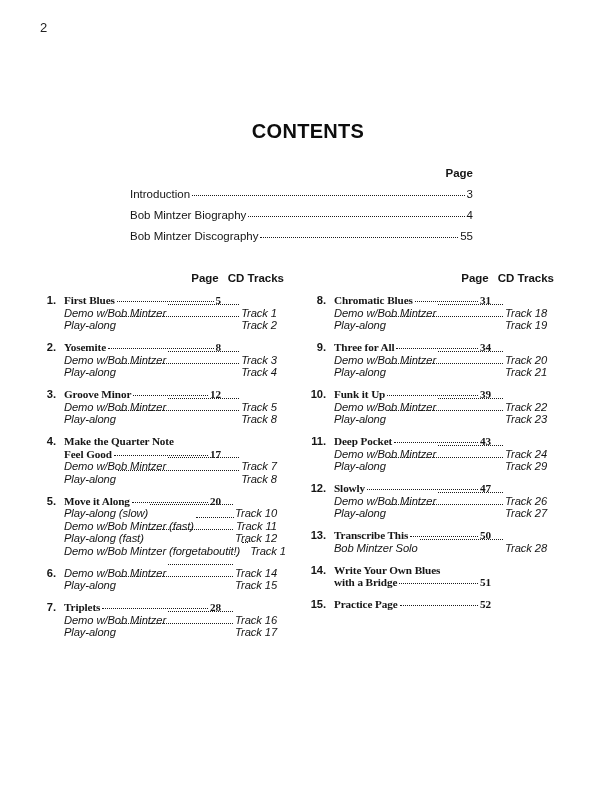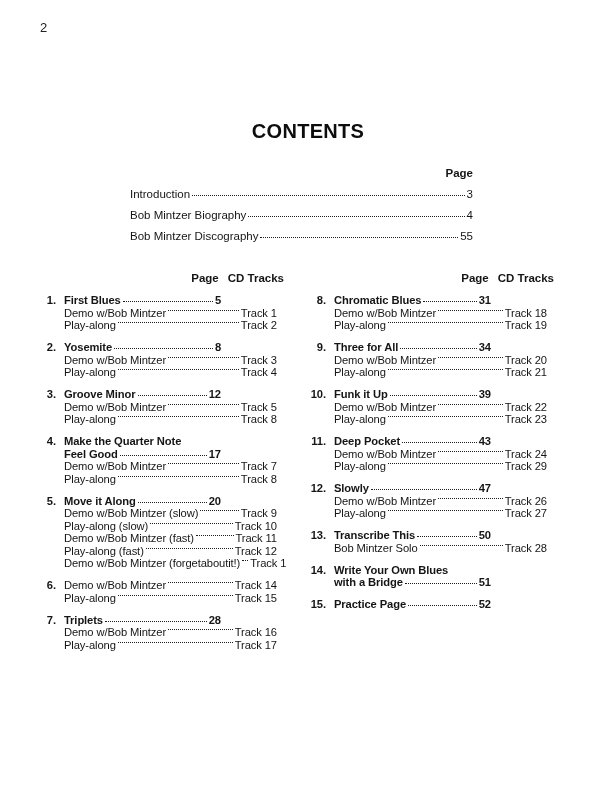--- a/index.html
+++ b/index.html
@@ -96,25 +96,27 @@
     margin-right: 8px;
     text-align: right;
     font-weight: bold;
   }
   .body { flex: 1; min-width: 0; }
   .t-row {
     display: flex;
     align-items: baseline;
     width: 157px;
     font-weight: bold;
+    font-family: Liberation Serif, serif;
   }
   .t-text, .s-text { white-space: nowrap; }
   .s-row {
     display: flex;
-    align-items: center;
+    align-items: flex-start;
+    font-style: italic;
   }
   .s-track { white-space: nowrap; }
 </style>
 </head>
 <body>
 
 <div class="sheet">
   <div class="page-num">2</div>
   <h1 class="title">CONTENTS</h1>
 
@@ -229,25 +231,20 @@
       </div>
       <div class="item">
         <div class="num">5.</div>
         <div class="body">
           <div class="t-row">
             <span class="t-text">Move it Along</span>
             <span class="dots"></span>
             <span class="t-page">20</span>
           </div>
           <div class="s-row">
-            <span class="s-text">Demo w/Bob Mintzer (slow)</span>
-            <span class="dots"></span>
-            <span class="s-track">Track 9</span>
-          </div>
-          <div class="s-row">
             <span class="s-text">Play-along (slow)</span>
             <span class="dots"></span>
             <span class="s-track">Track 10</span>
           </div>
           <div class="s-row">
             <span class="s-text">Demo w/Bob Mintzer (fast)</span>
             <span class="dots"></span>
             <span class="s-track">Track 11</span>
           </div>
           <div class="s-row">

